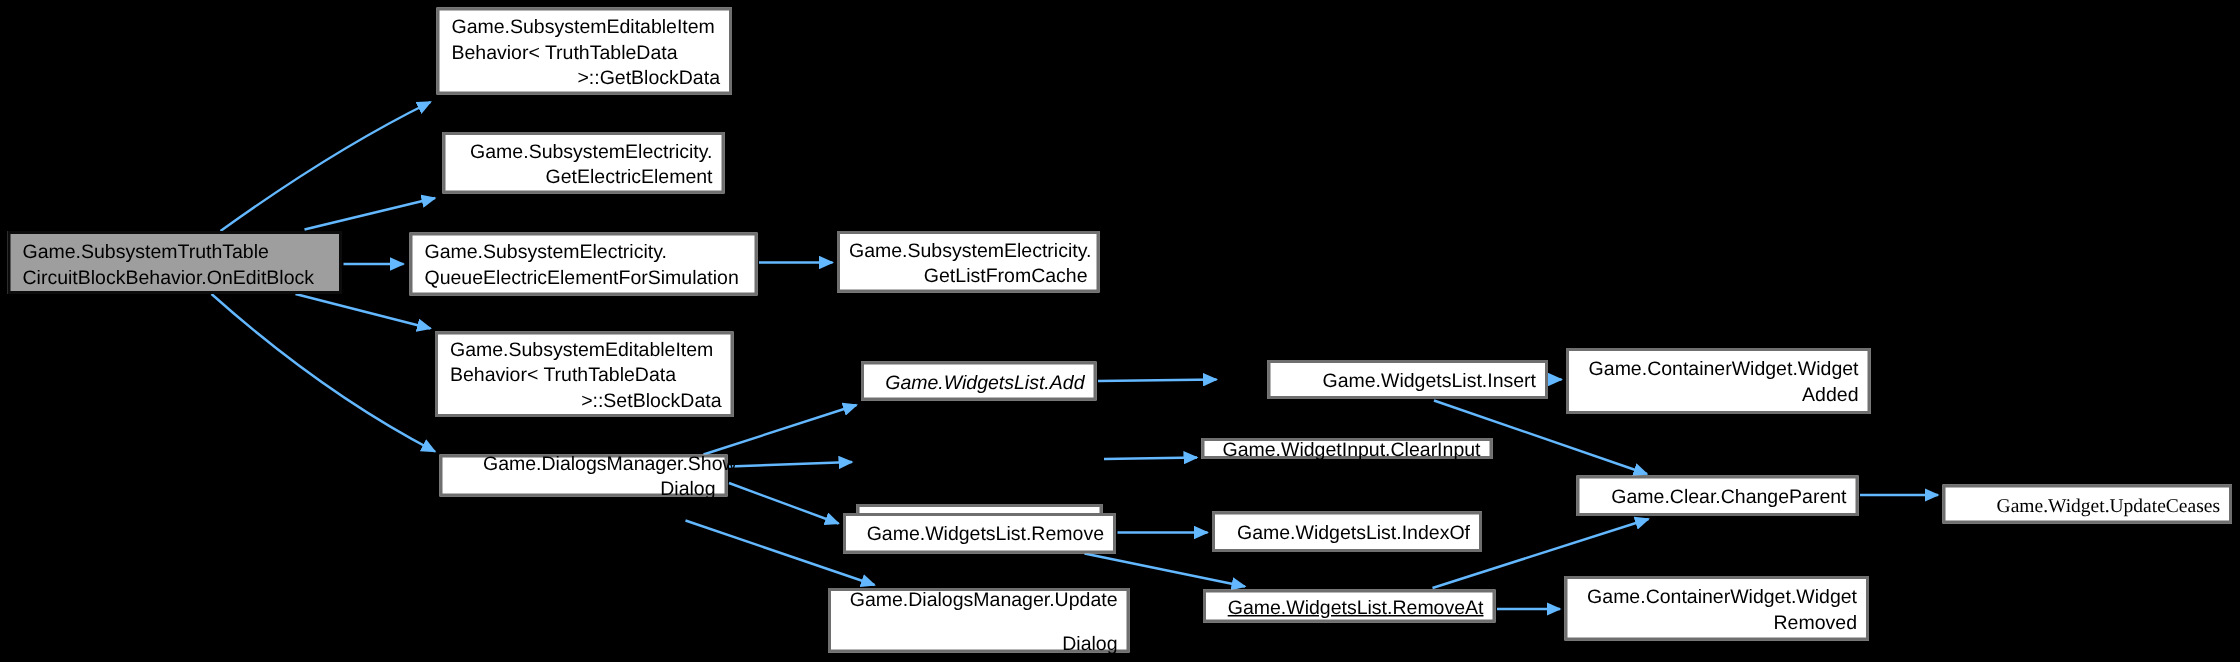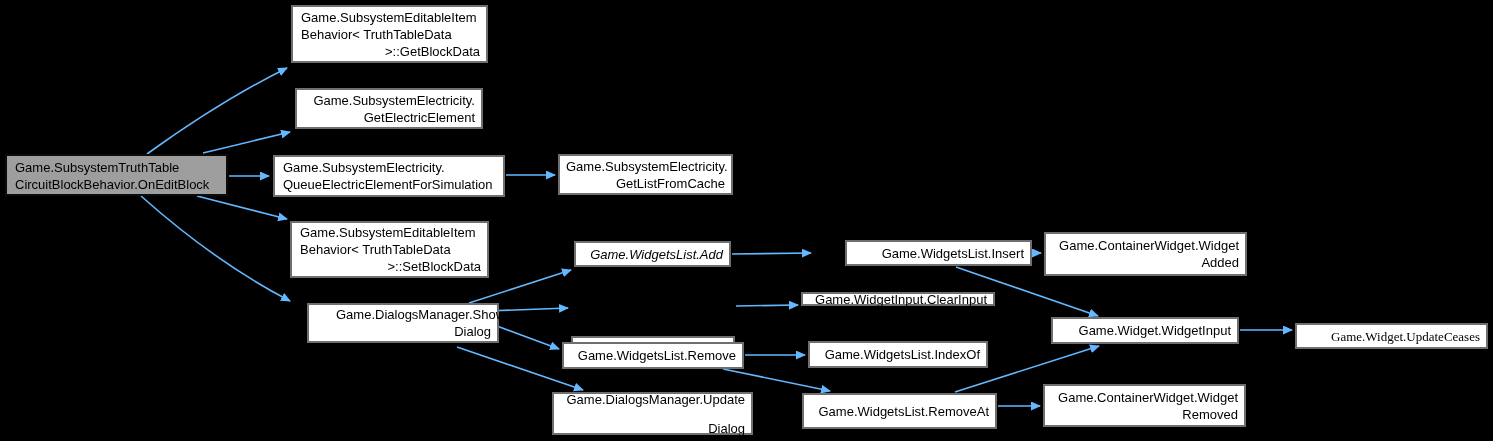--- a/index.html
+++ b/index.html
@@ -94,21 +94,21 @@
       </div>
       <div class="node" style="left: 558px; top: 154px; width: 175px; height: 41px;">
         <div class="ln center">Game.SubsystemElectricity.</div>
         <div class="ln center">GetListFromCache</div>
       </div>
       <div class="node" style="left: 290px; top: 221px; width: 199px; height: 57px;">
         <div class="ln left">Game.SubsystemEditableItem</div>
         <div class="ln left">Behavior&lt; TruthTableData</div>
         <div class="ln center">&gt;::SetBlockData</div>
       </div>
-      <div class="node" style="left: 307px; top: 303px; width: 192px; height: 40px; padding-left: 27px;">
+      <div class="node" style="left: 293px; top: 303px; width: 192px; height: 28px; padding-left: 27px;">
         <div class="ln center">Game.DialogsManager.Show</div>
         <div class="ln center">Dialog</div>
       </div>
       <div class="node" style="left: 574px; top: 241px; width: 157px; height: 26px; font-style: italic;">
         <div class="ln center">Game.WidgetsList.Add</div>
       </div>
       <div class="node" style="left: 571px; top: 292px; width: 164px; height: 28px; margin-top: 44px;">
         <div class="ln center">Game.WidgetInput.Clear</div>
       </div>
       <div class="node" style="left: 562px; top: 342px; width: 182px; height: 27px;">
@@ -120,29 +120,29 @@
       </div>
       <div class="node" style="left: 814px; top: 240px; width: 187px; height: 26px; margin-left: 31px;">
         <div class="ln center">Game.WidgetsList.Insert</div>
       </div>
       <div class="node" style="left: 801px; top: 292px; width: 194px; height: 14px;">
         <div class="ln center">Game.WidgetInput.ClearInput</div>
       </div>
       <div class="node" style="left: 808px; top: 341px; width: 180px; height: 27px;">
         <div class="ln center">Game.WidgetsList.IndexOf</div>
       </div>
-      <div class="node" style="left: 802px; top: 393px; width: 195px; height: 36px;">
+      <div class="node" style="left: 802px; top: 393px; width: 195px; height: 22px; text-decoration: underline;">
         <div class="ln center">Game.WidgetsList.RemoveAt</div>
       </div>
       <div class="node" style="left: 1044px; top: 232px; width: 203px; height: 44px;">
         <div class="ln center">Game.ContainerWidget.Widget</div>
         <div class="ln center">Added</div>
       </div>
       <div class="node" style="left: 1051px; top: 317px; width: 188px; height: 27px;">
-        <div class="ln center">Game.Widget.WidgetInput</div>
+        <div class="ln center">Game.Clear.ChangeParent</div>
       </div>
       <div class="node" style="left: 1043px; top: 384px; width: 203px; height: 43px;">
         <div class="ln center">Game.ContainerWidget.Widget</div>
         <div class="ln center">Removed</div>
       </div>
       <div class="node" style="left: 1295px; top: 323px; width: 193px; height: 26px; font-family: Liberation Serif, serif;">
         <div class="ln center">Game.Widget.UpdateCeases</div>
       </div>
     </div>
 </div>

